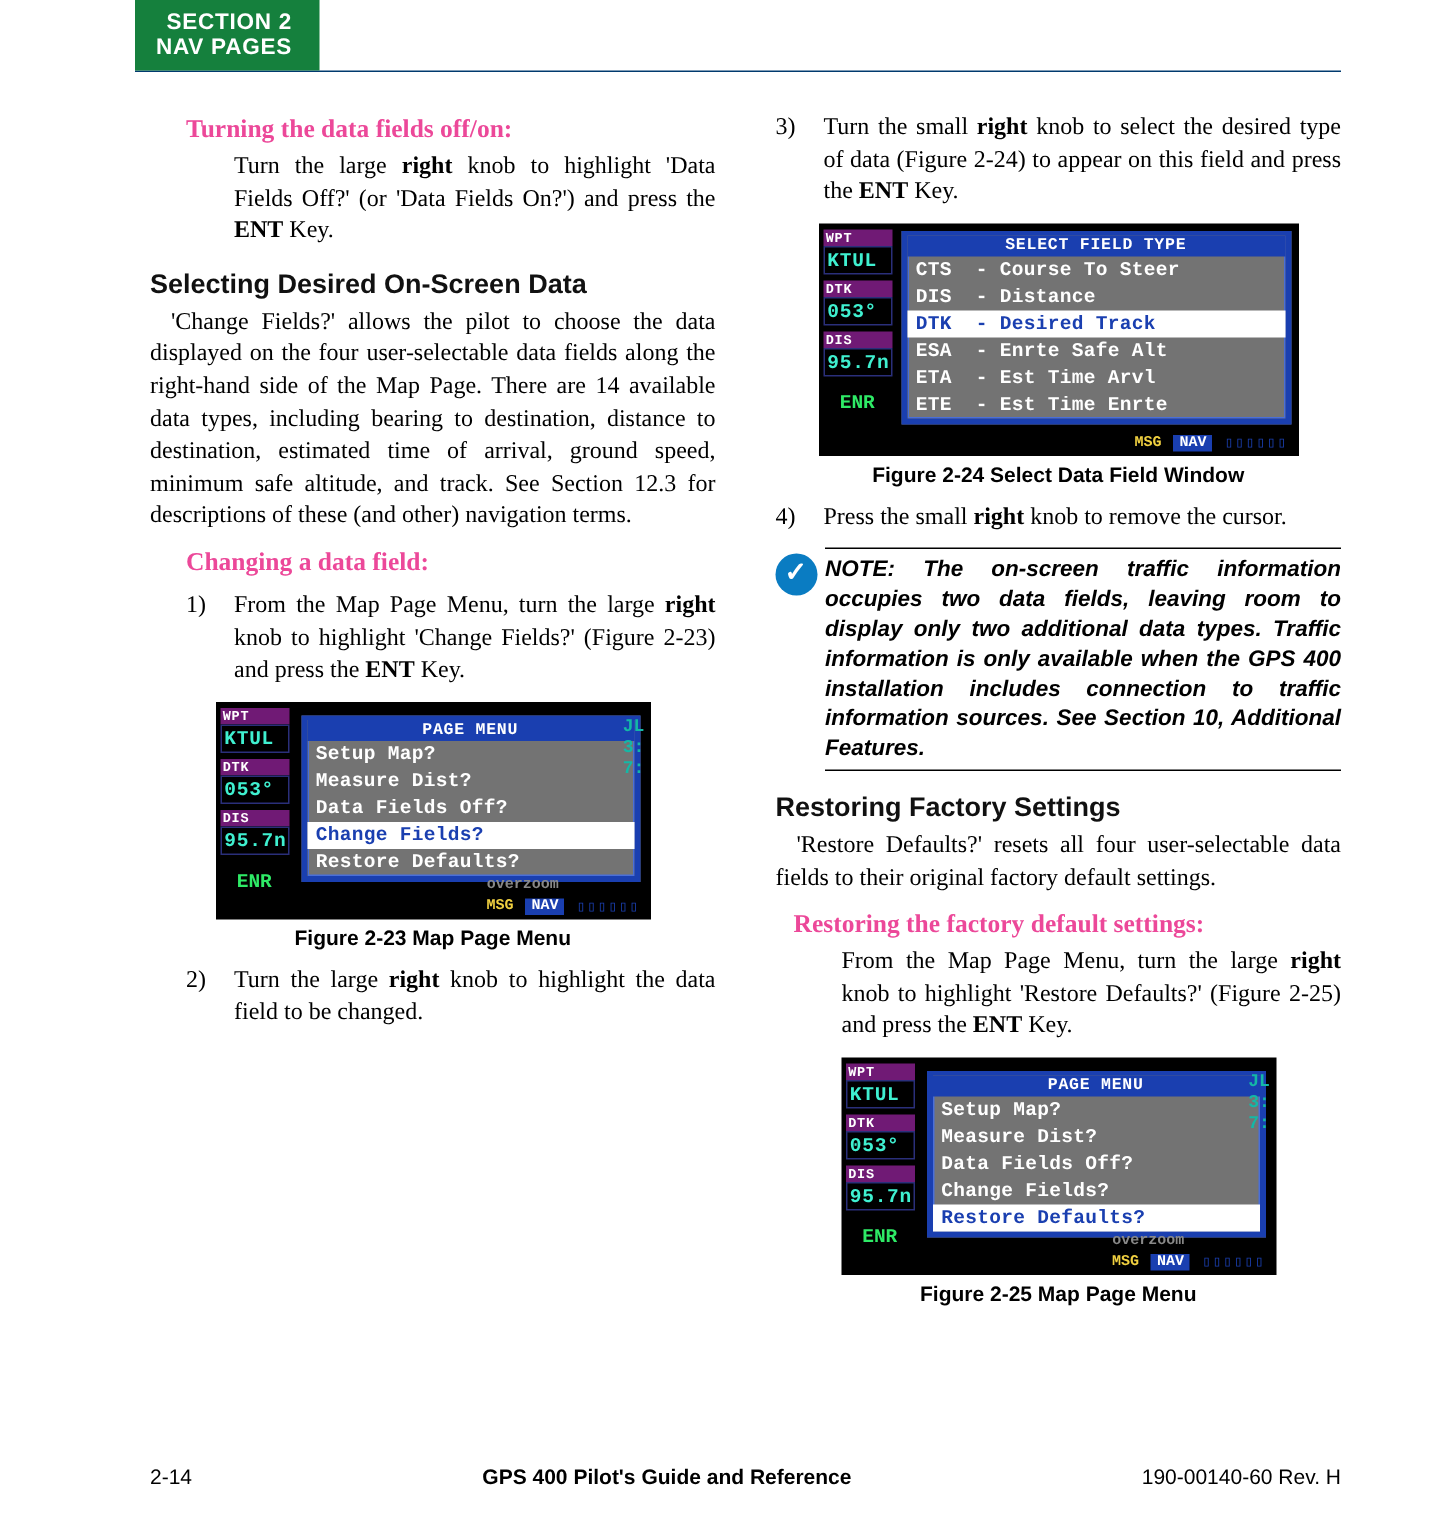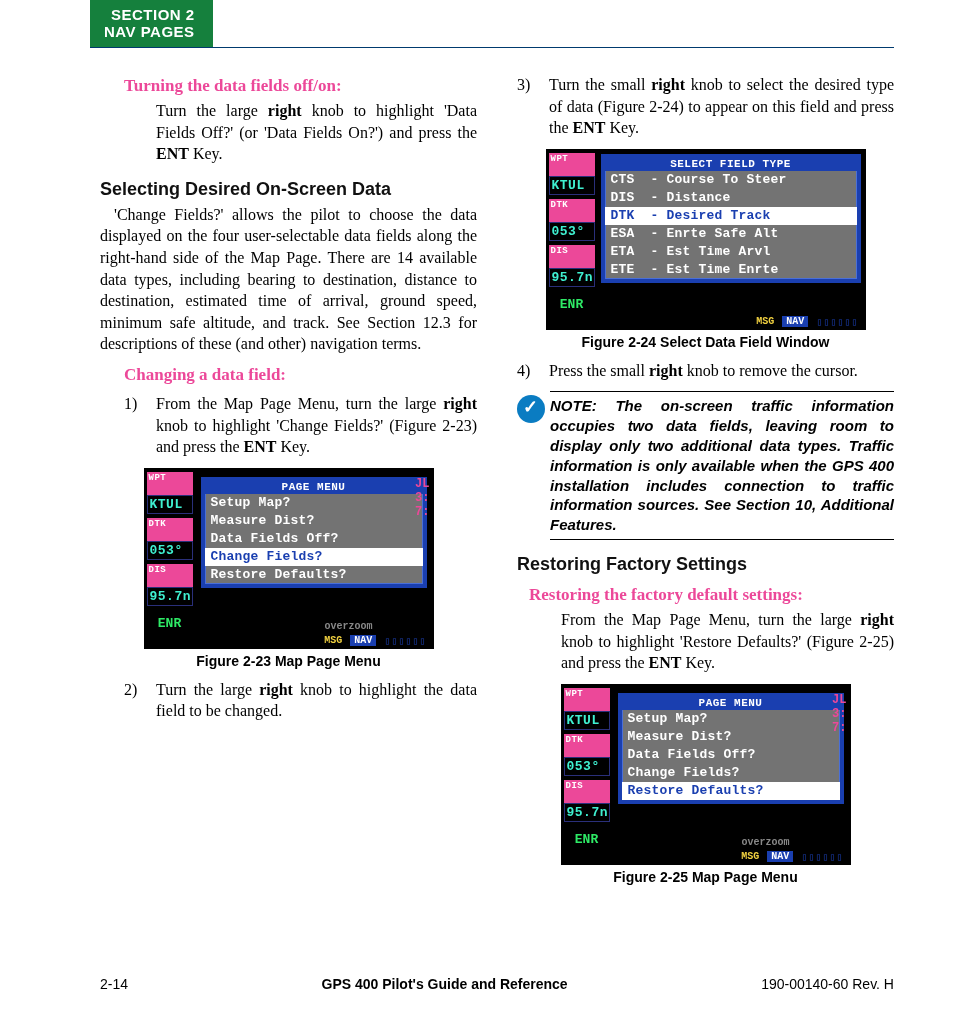--- a/index.html
+++ b/index.html
@@ -128,23 +128,23 @@
   }
   .fig-side {
     width: 50px;
     display: flex;
     flex-direction: column;
     gap: 0px;
     padding: 3px 2px;
   }
   .side-label {
     color: #fff;
-    background: #ec4899;
+    background: #701a75;
     font-size: 9px;
-    padding: 1px 2px 12px 2px;
+    padding: 1px 2px 0px 2px;
     letter-spacing: 0.5px;
   }
   .side-val {
     color: #3ff0d0;
     background: #000;
     border: 1px solid #2a2f7a;
     font-size: 13px;
     padding: 1px 2px;
     margin-bottom: 4px;
     letter-spacing: 0.5px;
@@ -210,21 +210,21 @@
     bottom: 22px;
     left: 100px;
     right: 60px;
     display: flex;
     justify-content: space-between;
     font-family: 'Arial Narrow', Arial, sans-serif;
     font-size: 14px;
   }
   .footer .ctr { font-weight: bold; }
   b.ui { font-weight: bold; }
-  .rt-ghost { position:absolute; right:3px; top:8px; color:#ec4899; font-size:12px; }
+  .rt-ghost { position:absolute; right:3px; top:8px; color:#14b8a6; font-size:12px; }
 </style>
 </head>
 <body>
 
 
 
 <div class="header-tab">
   <div>SECTION 2</div>
   <div>NAV PAGES</div>
 </div>
@@ -337,20 +337,21 @@
         <span>Press the small </span><b class="ui">right</b><span> knob to remove the cursor.</span>
       </div>
     </div>
 
     <div class="note-wrap">
       <div class="note-icon"></div>
       <div class="note-text">NOTE:  The on-screen traffic information occupies two data fields, leaving room to display only two additional data types.  Traffic information is only available when the GPS 400 installation includes connection to traffic information sources.  See Section 10, Additional Features.</div>
     </div>
 
     <div class="h-main">Restoring Factory Settings</div>
+    <div class="body-para">'Restore Defaults?' resets all four user-selectable data fields to their original factory default settings.</div>
 
     <div class="h-sub" style="margin-left:12px">Restoring the factory default settings:</div>
     <div class="body-indent" style="margin-left:44px">
       <span>From the Map Page Menu, turn the large </span><b class="ui">right</b><span> knob to highlight 'Restore Defaults?' (Figure 2-25) and press the </span><b class="ui">ENT</b><span> Key.</span>
     </div>
 
     <div class="fig">
       <div class="fig-body">
         <div class="fig-side">
           <div class="side-label">WPT</div>

